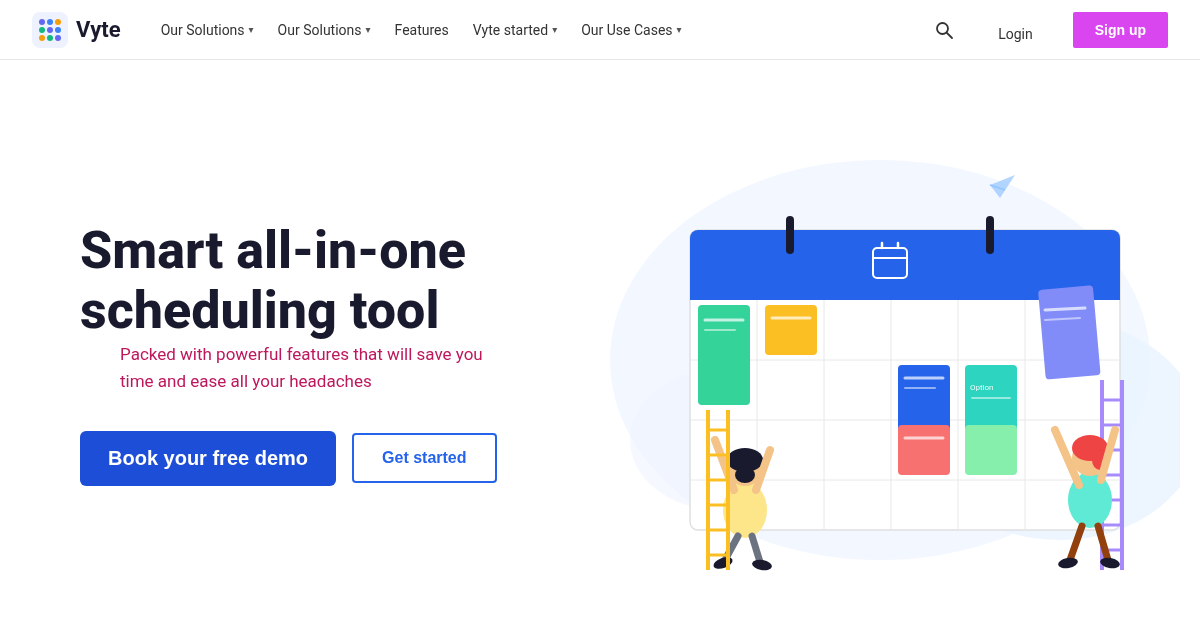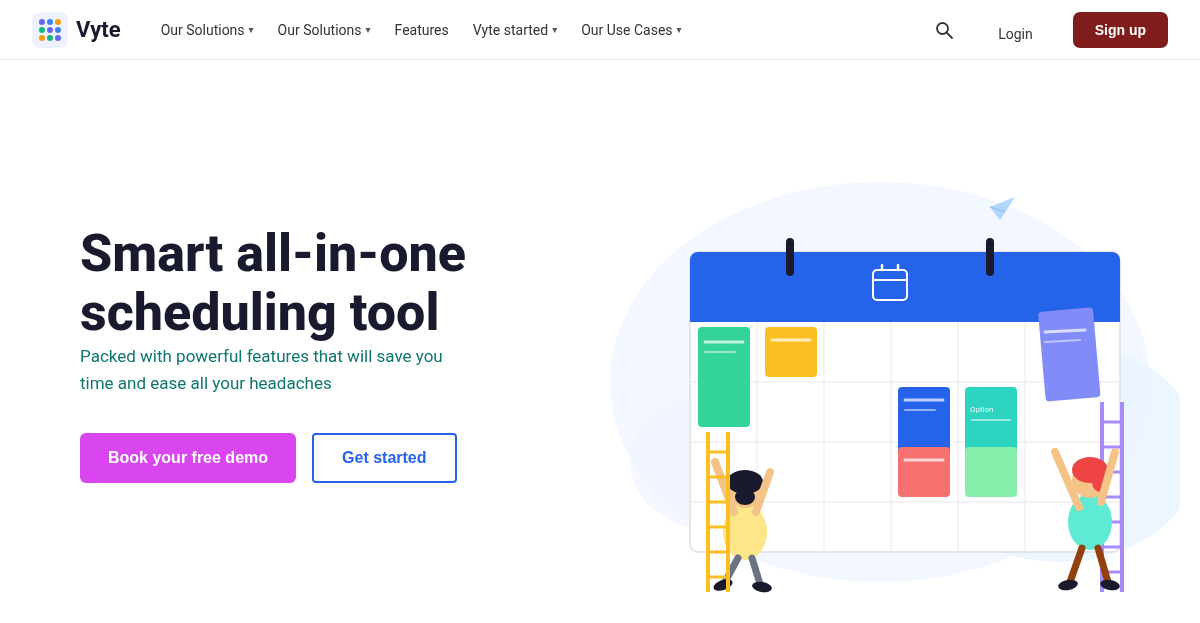--- a/index.html
+++ b/index.html
@@ -62,24 +62,24 @@
       font-size: 18px;
       padding: 4px;
     }
     .login-btn {
       font-size: 14px;
       color: #333;
       cursor: pointer;
       padding: 6px 12px;
     }
     .signup-btn {
-      background: #7f1d1d;
+      background: #d946ef;
       color: #fff;
       border: none;
-      border-radius: 7px;
+      border-radius: 2px;
       padding: 10px 22px;
       font-size: 14px;
       font-weight: 600;
       cursor: pointer;
     }
 
     
     .hero {
       display: flex;
       align-items: center;
@@ -93,38 +93,39 @@
       z-index: 2;
     }
     .hero-title {
       font-size: 52px;
       font-weight: 800;
       color: #1a1a2e;
       line-height: 1.15;
     }
     .hero-subtitle {
       font-size: 17px;
-      color: #0f766e;
+      color: #be185d;
       line-height: 1.6;
       margin-bottom: 36px;
       max-width: 380px;
+      margin-left: 40px;
     }
     .hero-buttons {
       display: flex;
       gap: 16px;
       margin-bottom: 16px;
       align-items: center;
     }
     .btn-demo {
-      background: #d946ef;
+      background: #1d4ed8;
       color: #fff;
       border: none;
       border-radius: 6px;
       padding: 16px 28px;
-      font-size: 16px;
+      font-size: 20px;
       font-weight: 700;
       cursor: pointer;
     }
     .btn-start {
       background: #fff;
       color: #2563eb;
       border: 2px solid #2563eb;
       border-radius: 4px;
       padding: 14px 28px;
       font-size: 16px;
@@ -136,21 +137,20 @@
       font-size: 13px;
       color: #666;
     }
 
     
     .hero-right {
       flex: 1;
       position: relative;
       height: 100%;
       display: flex;
-      align-items: center;
       justify-content: center;
     }
 
     
     .illustration-wrapper {
       position: relative;
       width: 620px;
       height: 480px;
     }
   </style>

